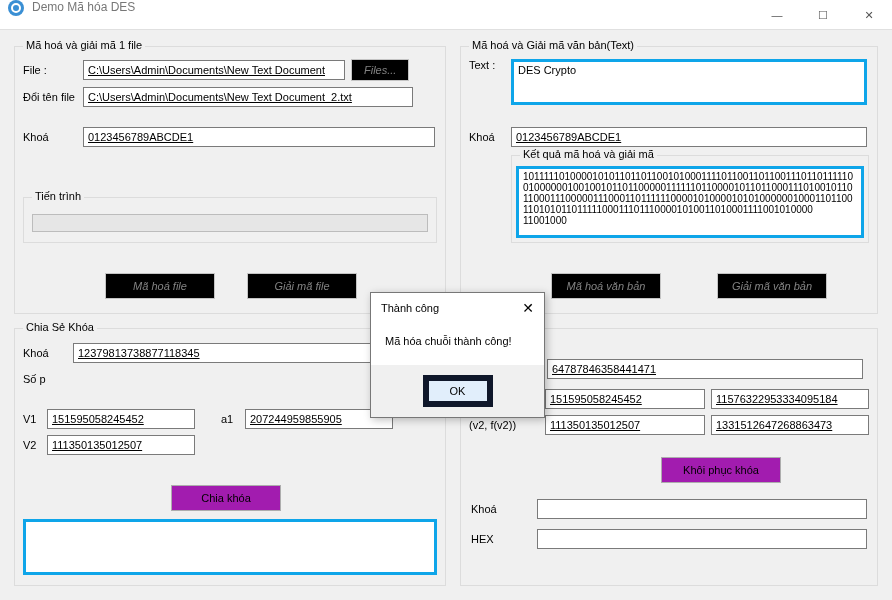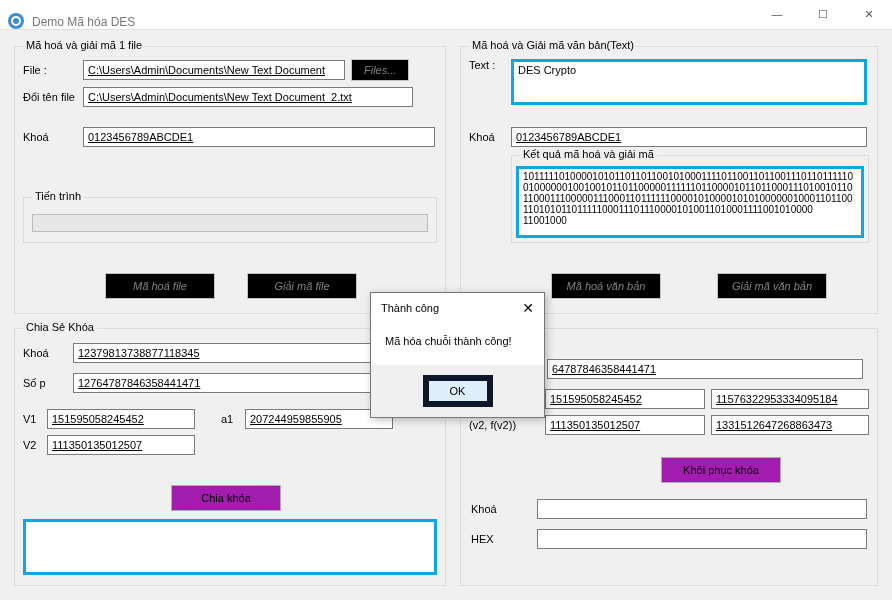--- a/index.html
+++ b/index.html
@@ -1,17 +1,17 @@
 <!DOCTYPE html>
 <html><head>
 <meta charset="utf-8">
 <style>
 * { box-sizing: border-box; margin: 0; padding: 0; font-family: "Segoe UI", Tahoma, sans-serif; font-size: 11px; }
 body { background: #f0f0f0; width: 892px; height: 600px; overflow: hidden; position: relative; }
-.titlebar { height: 30px; background: #fff; display: flex; align-items: flex-end; padding-left: 8px; border-bottom: 1px solid #e0e0e0; }
+.titlebar { height: 30px; background: #fff; display: flex; align-items: flex-start; padding-left: 8px; border-bottom: 1px solid #e0e0e0; }
 .titlebar .icon { width: 16px; height: 16px; background: #3a8fd4; border-radius: 50%; margin-right: 8px; position: relative; }
 .titlebar .icon::after { content: ""; position: absolute; inset: 3px; border: 2px solid #fff; border-radius: 50%; }
 .titlebar .title { color: #777; font-size: 12px; }
 .titlebar .controls { margin-left: auto; display: flex; }
 .titlebar .controls div { width: 46px; height: 30px; display: flex; align-items: center; justify-content: center; color: #555; }
 .win-content { position: relative; width: 100%; height: 570px; background: #f0f0f0; }
 .groupbox { position: absolute; border: 1px solid #dcdcdc; }
 .groupbox .legend { position: absolute; top: -8px; left: 8px; background: #f0f0f0; padding: 0 3px; color: #000; }
 .label { color: #000; }
 .input { border: 1px solid #7a7a7a; background: #fff; padding: 2px 4px; height: 20px; color: #000; text-decoration: underline; }
@@ -89,21 +89,20 @@
   </div>
 
   <div class="groupbox" style="left:14px; top:298px; width:432px; height:258px;">
     <div class="legend">Chia Sẻ Khóa</div>
     <div class="row" style="left:8px; top:14px;">
       <span class="label" style="width:44px;">Khoá</span>
       <input class="input" style="width: 360px;" value="12379813738877118345">
     </div>
     <div class="row" style="left:8px; top:44px;">
       <span class="label" style="width:44px;">Số p</span>
-      <input class="input" style="width: 360px;" value="12764787846358441471">
     </div>
     <div class="row" style="left:8px; top:80px;">
       <span class="label" style="width:18px;">V1</span>
       <input class="input" style="width: 148px;" value="151595058245452">
       <span class="label" style="width:18px; margin-left:20px;">a1</span>
       <input class="input" style="width: 148px;" value="207244959855905">
     </div>
     <div class="row" style="left:8px; top:106px;">
       <span class="label" style="width:18px;">V2</span>
       <input class="input" style="width: 148px;" value="111350135012507">

